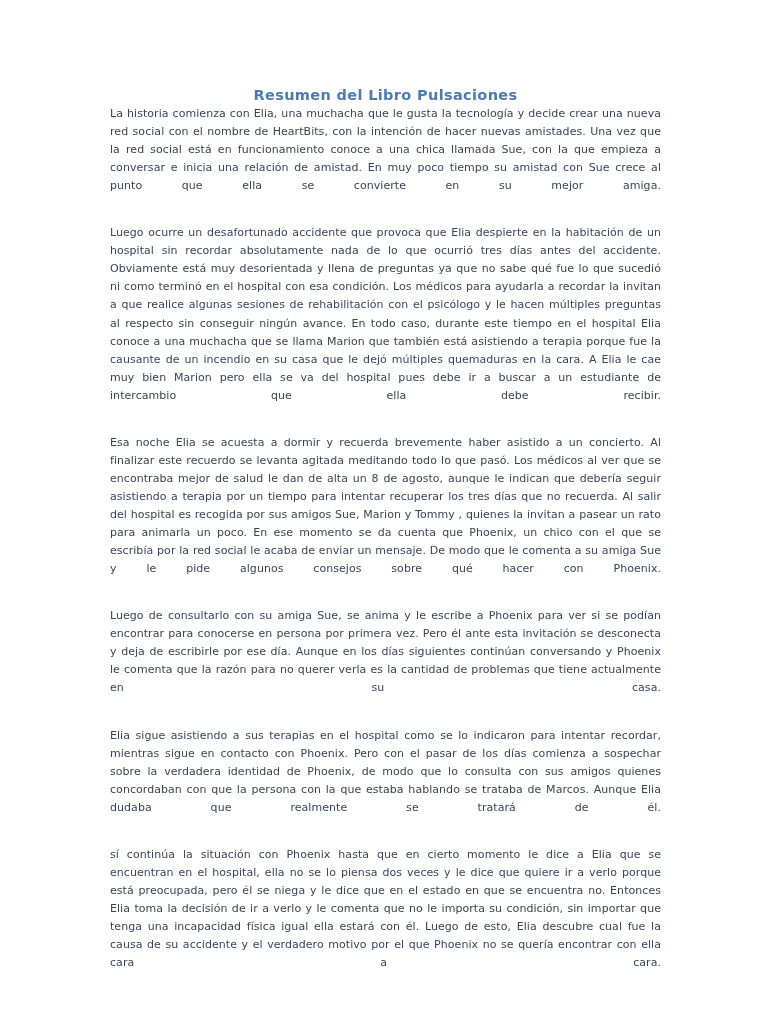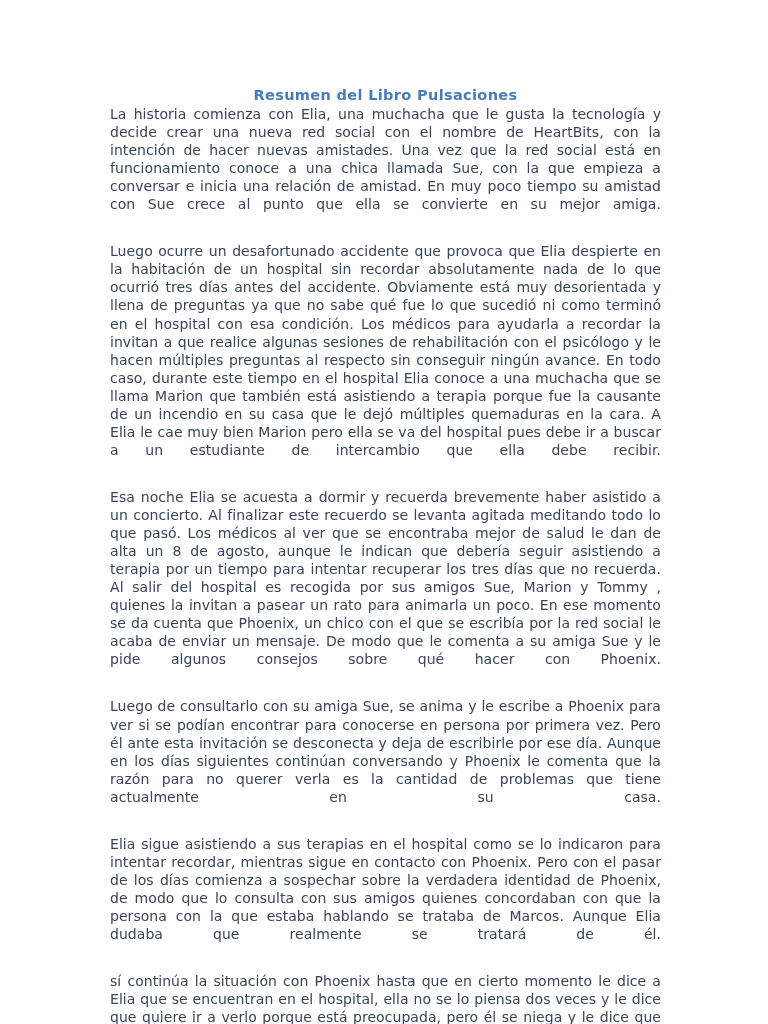--- a/index.html
+++ b/index.html
@@ -35,21 +35,21 @@
     font-weight: bold;
     line-height: 18px;
     letter-spacing: 0.35px;
     color: #4a7ab8;
     font-family: "DejaVu Sans", "Liberation Sans", sans-serif;
   }
   .para {
     margin: 0;
     text-align: justify;
     text-justify: inter-word;
-    font-size: 14px;
+    font-size: 11px;
     line-height: 18.05px;
     color: #3a4457;
     letter-spacing: 0.05px;
     word-spacing: 0.2px;
     font-family: "DejaVu Sans", "Liberation Sans", sans-serif;
   }
   .para + .para {
     margin-top: 11px;
   }
   

